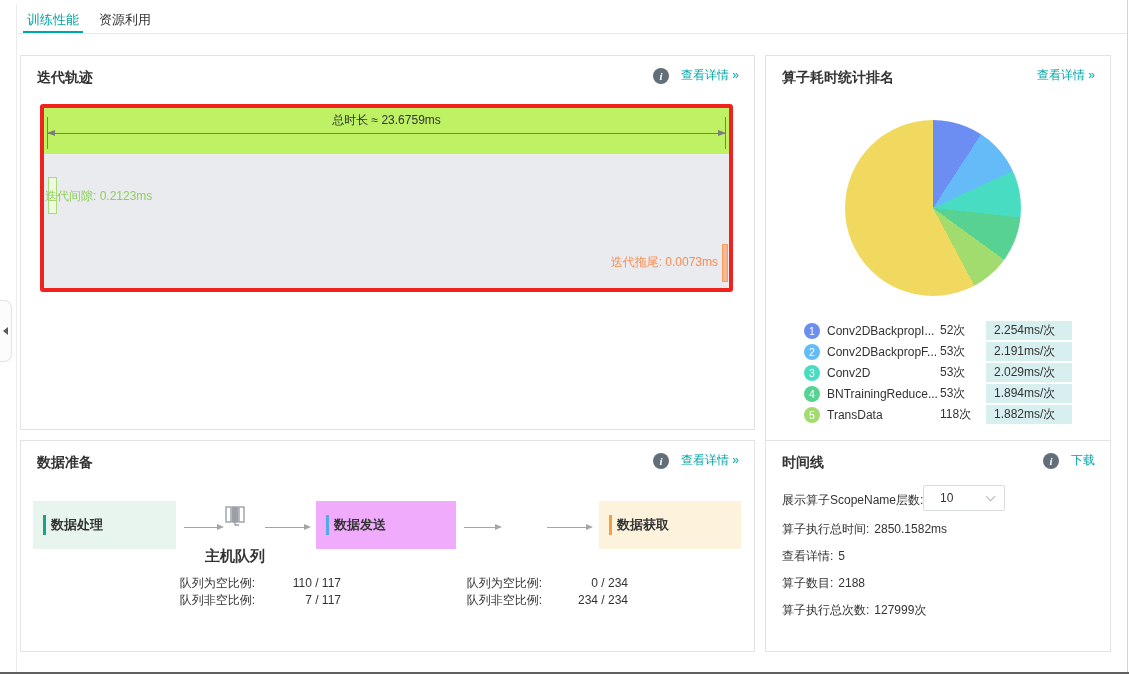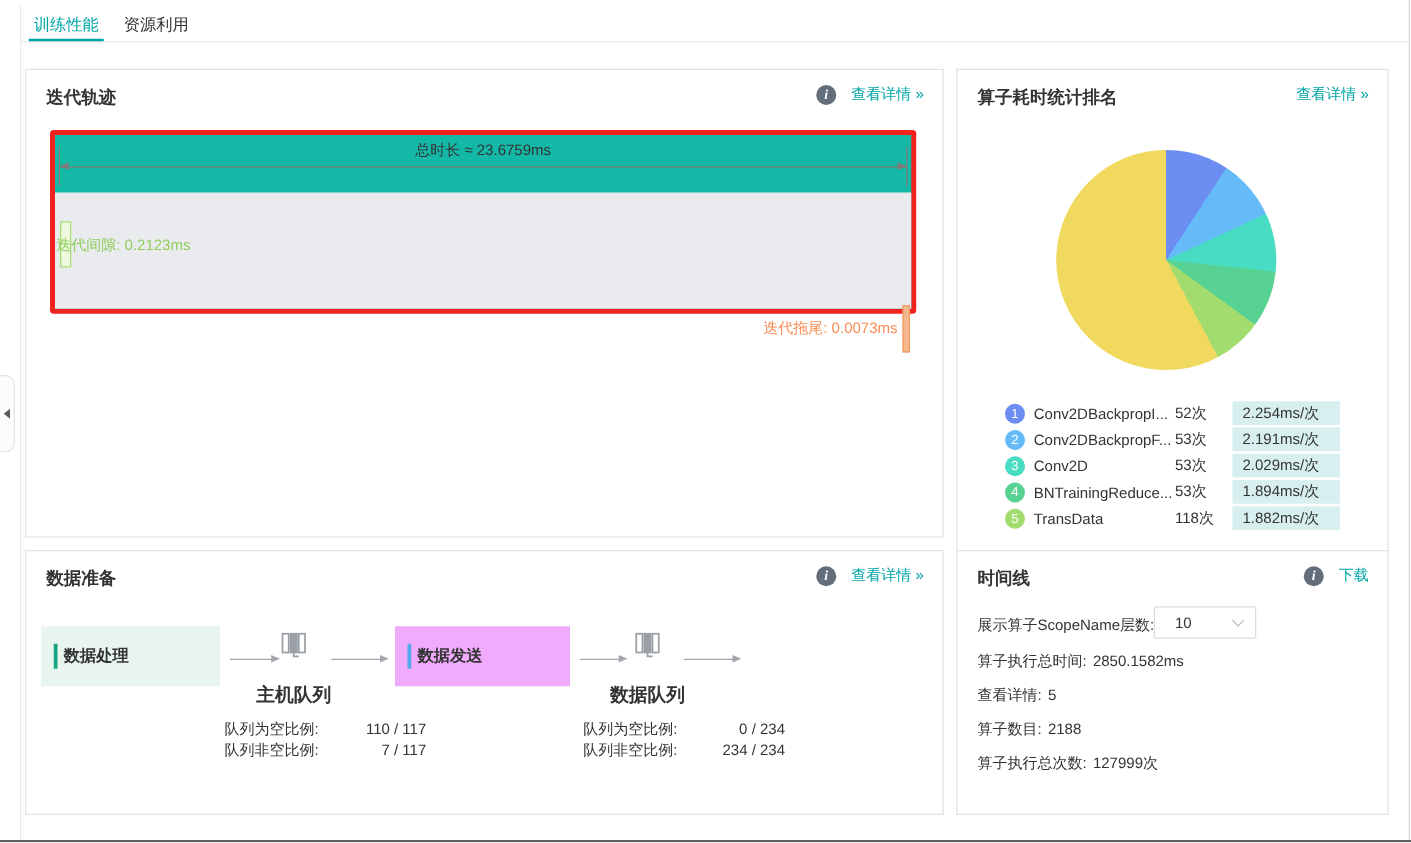--- a/index.html
+++ b/index.html
@@ -32,21 +32,21 @@
     font-family:"Liberation Serif","DejaVu Serif",serif; font-style:italic; font-weight:bold; font-size:11px;
     display:flex; align-items:center; justify-content:center; cursor:pointer; }
   .link { color:#00a5a7; font-size:12px; cursor:pointer; text-decoration:none; white-space:nowrap; }
 
   #panel-iteration { left:20px; top:55px; width:735px; height:375px; }
   #panel-operator  { left:765px; top:55px; width:346px; height:481px; }
   #panel-dataprep  { left:20px; top:440px; width:735px; height:212px; }
   #panel-timeline  { left:765px; top:440px; width:346px; height:212px; }
 
   
-  .iter-chart { position:absolute; left:19px; top:48px; width:693px; height:147px; border:4px solid #ef221d; border-radius:3px; background:#14b8a6; }
+  .iter-chart { position:absolute; left:19px; top:48px; width:693px; height:188px; border:4px solid #ef221d; border-radius:3px; background:#bef264; }
   .arrow-area { position:absolute; left:0; right:0; top:0; height:46px; }
   .arr-endbar { position:absolute; top:9px; width:1px; height:32px; background:#7c7c7c; }
   .arr-line { position:absolute; left:4px; right:4px; top:25px; height:1px; background:#7c7c7c; }
   .arr-head { position:absolute; top:22px; width:0; height:0; border-top:3.5px solid transparent; border-bottom:3.5px solid transparent; }
   .arr-head.l { left:3px; border-right:8px solid #7c7c7c; }
   .arr-head.r { right:3px; border-left:8px solid #7c7c7c; }
   .arr-label { position:absolute; left:0; right:0; top:4px; text-align:center; font-size:12px; color:#333; }
   .band { position:absolute; left:0; right:0; top:46px; bottom:0; background:#e9ebee; }
   .gap-bar { position:absolute; left:4px; top:23px; width:9px; height:37px; background:#eff9e0; border:1px solid #a9da78; }
   .gap-label { position:absolute; left:1px; top:34px; color:#8fce5c; white-space:nowrap; }
@@ -196,33 +196,28 @@
         <span class="head"></span>
       </div>
     <div class="stage-box" style="left: 295px; width: 140px; background: #f0abfc;">
       <span class="stage-accent" style="background: rgb(83, 169, 233);"></span>
       <span class="stage-label">数据发送</span>
     </div>
     <div class="flow-arrow" style="left:443px; width:38px;">
         <span class="line"></span>
         <span class="head"></span>
       </div>
-    <div class="queue" style="left:442px;">
-      <svg width="26" height="26" viewBox="0 0 26 26">
-        <rect x="4" y="5" width="5" height="15" fill="none" stroke="#9aa0a6" stroke-width="1.4"></rect>
-        <rect x="10.5" y="5" width="5" height="15" fill="#9aa0a6" stroke="#9aa0a6" stroke-width="1.4"></rect>
-        <rect x="17" y="5" width="5" height="15" fill="none" stroke="#9aa0a6" stroke-width="1.4"></rect>
-        <path d="M13 20 v3 h4" fill="none" stroke="#9aa0a6" stroke-width="1.4"></path>
-      </svg>
-      <div class="queue-label">数据队列</div>
-    </div>
     <div class="flow-arrow" style="left:526px; width:46px;">
         <span class="line"></span>
         <span class="head"></span>
       </div>
+    <div class="stage-box" style="left: 578px; width: 142px; background: rgb(253, 243, 220);">
+      <span class="stage-accent" style="background: rgb(239, 162, 67);"></span>
+      <span class="stage-label">数据获取</span>
+    </div>
 
     <div class="qstats" style="left:98px;">
       <div class="qstat-line">
         <span class="qstat-label">队列为空比例:</span>
         <span class="qstat-value">110 / 117</span>
       </div>
       <div class="qstat-line">
         <span class="qstat-label">队列非空比例:</span>
         <span class="qstat-value">7 / 117</span>
       </div>

